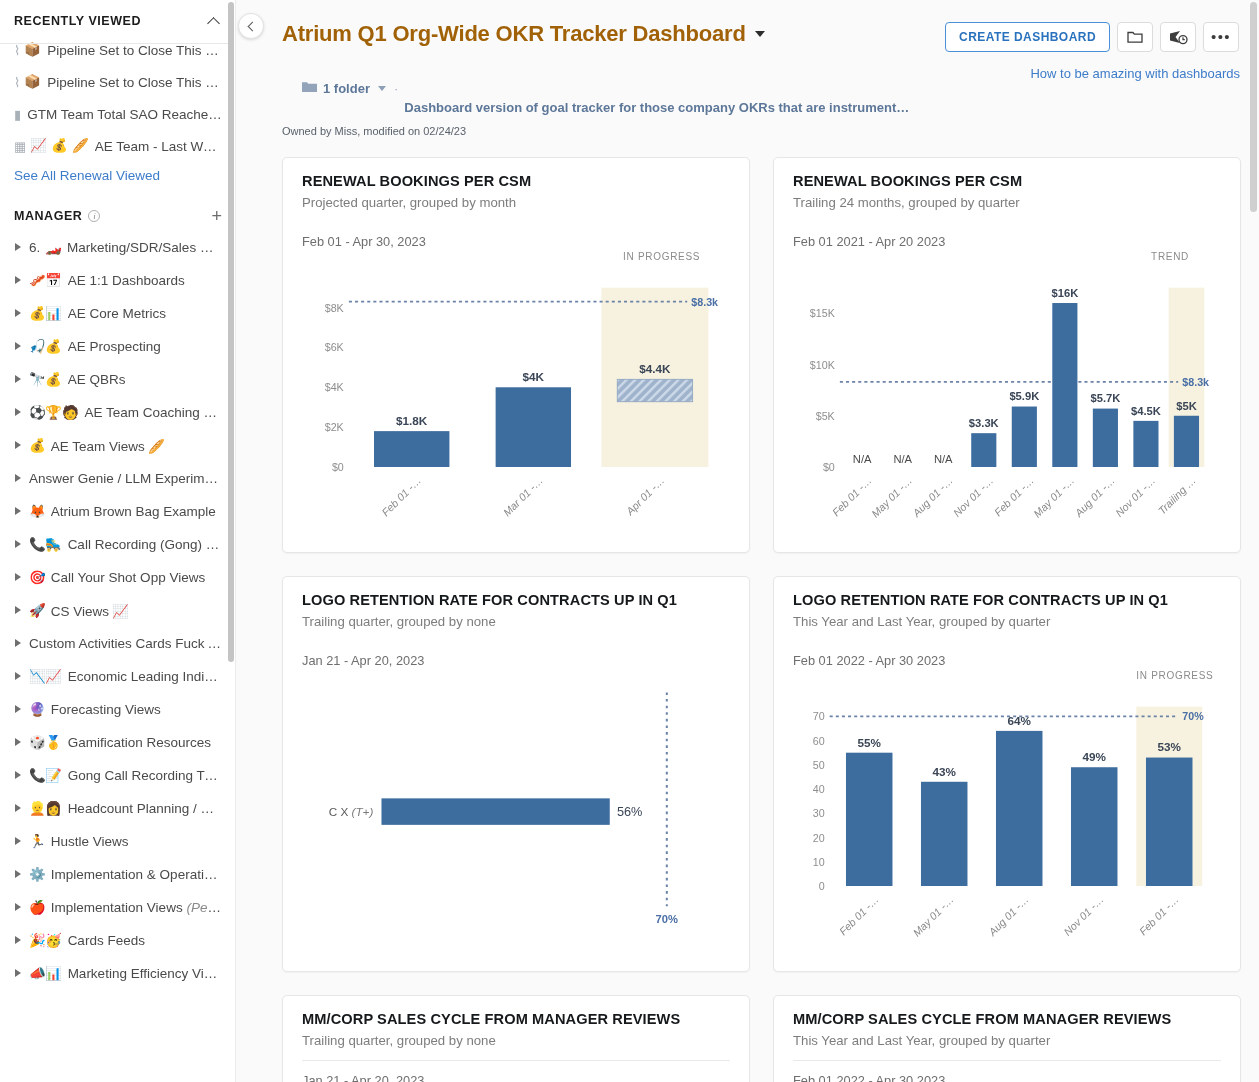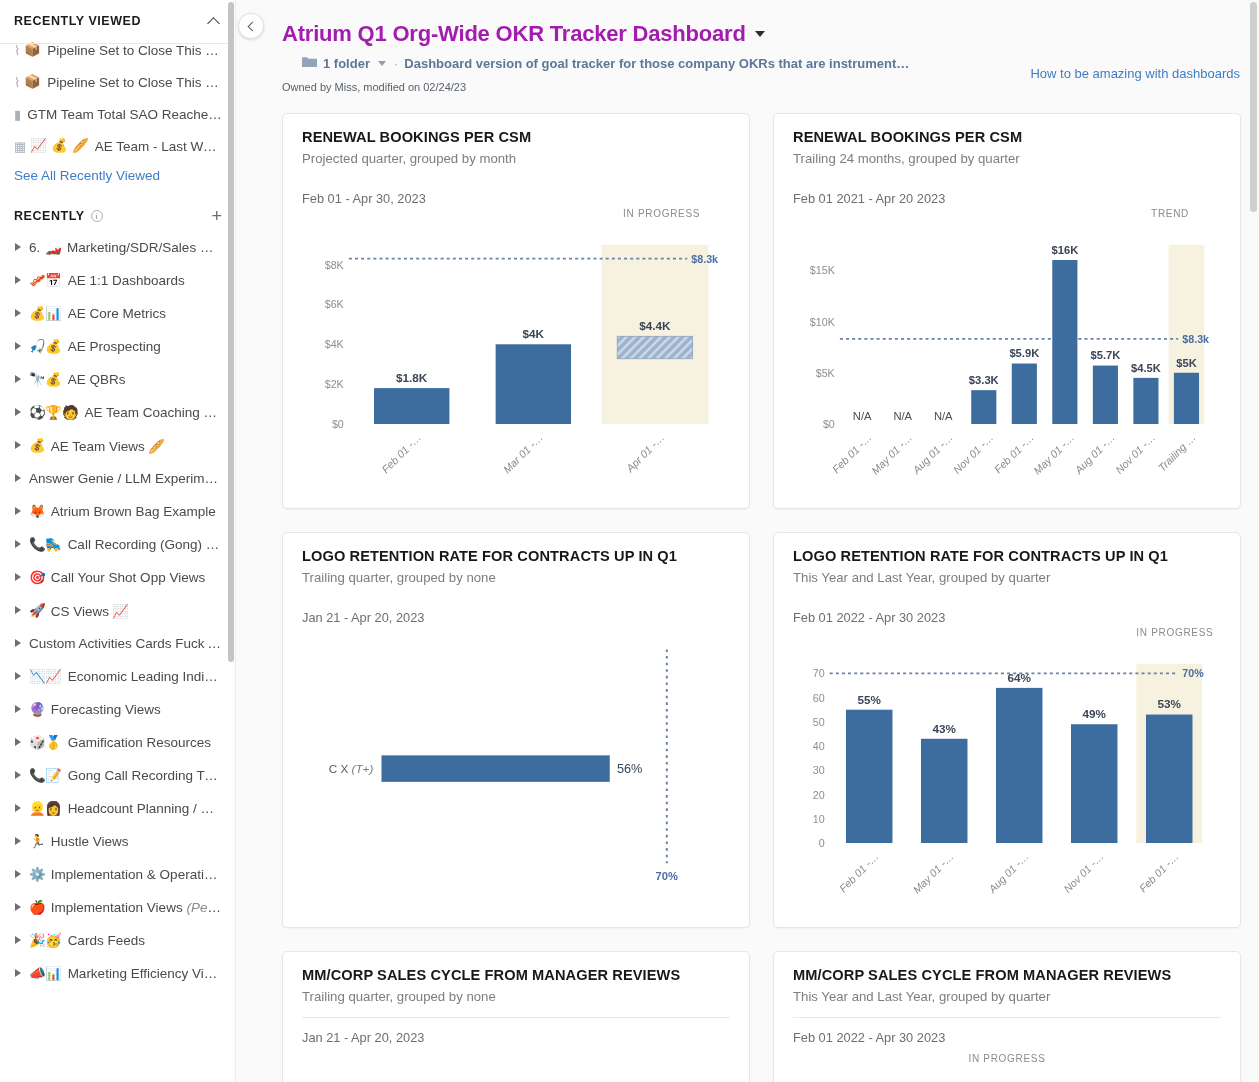--- a/index.html
+++ b/index.html
@@ -111,21 +111,21 @@
   }
 
   
   .main {
     flex: 1 1 auto; height: 1082px; background: #fafafa;
     position: relative; overflow: hidden;
   }
   .header { padding: 22px 20px 0 46px; }
   .title-row { display: flex; align-items: flex-start; }
   .dash-title {
-    font-size: 22px; font-weight: bold; color: #a21caf; letter-spacing: -.2px;
+    font-size: 22px; font-weight: bold; color: #a16207; letter-spacing: -.2px;
     line-height: 1.1;
   }
   .title-caret {
     display: inline-block; margin-left: 9px; vertical-align: 4px;
     border-left: 5.5px solid transparent; border-right: 5.5px solid transparent;
     border-top: 6.5px solid #2c2c2c; cursor: pointer;
   }
   .hdr-actions {
     margin-left: auto; display: flex; align-items: flex-start; gap: 7px;
   }
@@ -152,21 +152,21 @@
   }
   .folder-ico { color: #93a4ba; }
   .sub-bold { font-weight: bold; color: #5d7799; cursor: pointer; }
   .mini-caret {
     display:inline-block; border-left: 4.5px solid transparent; border-right:4.5px solid transparent;
     border-top: 5px solid #8ea0b8; margin: 0 2px; cursor: pointer;
   }
   .dot-sep { color: #9aa8ba; }
   .sub-desc {
     font-weight: bold; color: #5d7799; overflow: hidden; text-overflow: ellipsis;
-    white-space: nowrap; max-width: 520px; cursor: pointer;
+    white-space: nowrap; max-width: 520px; cursor: pointer; margin-top: 38px;
   }
   .owned {
     margin-top: 10px; font-size: 11px; color: #59616b;
   }
 
   
   .grid {
     margin-top: 20px; padding: 0 18px 0 46px;
     display: grid; grid-template-columns: 1fr 1fr; gap: 23px 23px;
   }
@@ -248,26 +248,26 @@
             <span class="rv-icons">
               <span class="ico-gray">▦</span>
               <span class="rv-emoji">📈</span>
               <span class="rv-emoji">💰</span>
               <span class="rv-emoji">🥖</span>
             </span>
             <span class="rv-label">AE Team - Last We…</span>
           </div>
         </div>
 
-      <div class="see-all">See All Recently Viewed</div>
+      <div class="see-all">See All Renewal Viewed</div>
     </div>
 
     <div class="sb-section">
       <div class="folders-head">
-        <span class="t">RECENTLY</span>
+        <span class="t">MANAGER</span>
         <span class="info-i">i</span>
         <span class="plus">+</span>
       </div>
       <div id="fo-list">
           <div class="fo-item">
             <span class="tri"></span>
             <span>6. </span>
             <span class="fo-emoji">🏎️</span>
             <span class="fo-label">Marketing/SDR/Sales Rep…</span>
           </div>
@@ -389,20 +389,38 @@
   <div class="collapse-btn">
     <span></span>
   </div>
 
   <main class="main">
 
     <div class="header">
       <div class="title-row">
         <div>
           <span class="dash-title">Atrium Q1 Org-Wide OKR Tracker Dashboard</span><span class="title-caret"></span>
+        </div>
+        <div class="hdr-actions">
+          <button class="btn-primary-outline">CREATE DASHBOARD</button>
+          <button class="btn-icon">
+            <svg width="16" height="14" viewBox="0 0 16 14">
+              <path d="M1 2.5h5l1.3 1.6H15v8H1z" fill="none" stroke="#3d3d3d" stroke-width="1.3"></path>
+            </svg>
+          </button>
+          <button class="btn-icon">
+            <svg width="19" height="15" viewBox="0 0 19 15">
+              <path d="M1 3.5 L11 1 L6.5 7 L11 13 L1 10.5 Z" fill="#3d3d3d"></path>
+              <circle cx="14" cy="9.6" r="4" fill="#fff" stroke="#3d3d3d" stroke-width="1.3"></circle>
+              <path d="M14 7.3v2.4h1.8" stroke="#3d3d3d" stroke-width="1.2" fill="none"></path>
+            </svg>
+          </button>
+          <button class="btn-icon">
+            <span class="dots">•••</span>
+          </button>
         </div>
       </div>
 
       <div class="sub-row">
         <span class="folder-ico">
           <svg width="15" height="12" viewBox="0 0 15 12">
               <path d="M0 1.2h5l1.2 1.5H15V11H0z" fill="#93a4ba"></path>
             </svg>
         </span>
         <span class="sub-bold">1 folder</span>

